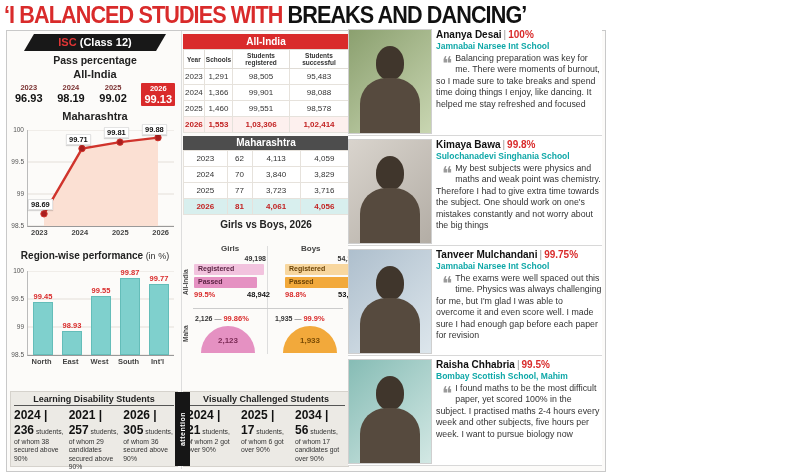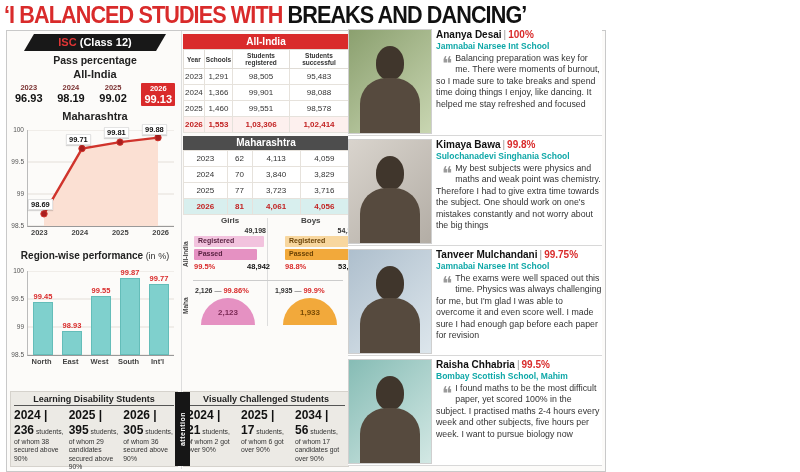--- a/index.html
+++ b/index.html
@@ -58,21 +58,21 @@
   #midcol{position:absolute;left:176px;top:0;width:166px;height:438px;}
   .red-banner{margin-top:3px;height:15px;background:#d92b2b;color:#fff;font-weight:800;font-size:10px;text-align:center;line-height:15px;}
   .dark-banner{margin-top:3px;height:14px;background:#4d4d4d;color:#fff;font-weight:800;font-size:10px;text-align:center;line-height:14px;}
   table.dtable{width:100%;border-collapse:collapse;background:#fff;}
   table.dtable th{font-size:6.5px;font-weight:800;color:#333;border:1px solid #e0dcd6;padding:2px 1px;}
   table.dtable td{font-size:8px;color:#333;border:1px solid #e6e2dc;text-align:center;padding:3px 1px;}
   tr.row-hl-red td{color:#c22222;font-weight:800;background:#fdf0ee;}
   tr.row-hl-teal td{background:#d8efee;color:#c22222;font-weight:800;}
 
   .gb-title-main{margin-top:4px;text-align:center;font-size:10px;font-weight:800;}
-  #gvb{position:relative;width:178px;height:112px;margin-top:1px;}
+  #gvb{position:relative;width:178px;height:112px;margin-top:14px;}
   .gvb-colhead{position:absolute;top:0;font-size:8px;font-weight:bold;color:#444;}
   .rot-label{position:absolute;left:-1px;width:10px;font-size:6.5px;font-weight:bold;color:#444;writing-mode:vertical-rl;transform:rotate(180deg);text-align:center;}
   .gvb-val{font-size:7px;font-weight:bold;color:#333;}
   .gbar{height:11px;border-radius:1px;position:relative;margin-top:2px;}
   .gbar span{position:absolute;left:4px;top:1px;font-size:7px;font-weight:800;color:#5a2242;}
   .boys .gbar span{color:#6b4205;}
   .gbar.reg-g{background:#f2c3de;width:70px;}
   .gbar.pass-g{background:#e591c2;width:63px;}
   .gbar.reg-b{background:#f8d79f;width:74px;}
   .gbar.pass-b{background:#f2a93b;width:67px;}
@@ -222,21 +222,21 @@
       </div>
 
       <div class="gray-box">
         <div class="gb-title">Learning Disability Students</div>
         <div class="gb-cols">
           <div class="gb-col">
             <span class="hd">2024 | 236</span>
             <span>students, of whom 38 secured above 90%</span>
           </div>
           <div class="gb-col">
-            <span class="hd">2025 | 395</span>
+            <span class="hd">2021 | 257</span>
             <span>students, of whom 29 candidates secured above 90%</span>
           </div>
           <div class="gb-col">
             <span class="hd">2026 | 305</span>
             <span>students, of whom 36 secured above 90%</span>
           </div>
         </div>
       </div>
     </div>
 
@@ -300,20 +300,21 @@
         </tr>
         <tr class="row-hl-teal">
           <td>2026</td>
           <td>81</td>
           <td>4,061</td>
           <td>4,056</td>
         </tr>
       </tbody>
         </table>
 
+      <div class="gb-title-main">Girls vs Boys, 2026</div>
 
       <div id="gvb">
         <div class="gvb-colhead" style="left:38px;">Girls</div>
         <div class="gvb-colhead" style="left:118px;">Boys</div>
         <div class="rot-label" style="top:16px;height:44px;">All-India</div>
         <div class="gvb-vline"></div>
 
         <div style="position:absolute;left:11px;top:11px;width:72px;" class="girls">
           <div class="gvb-val" style="text-align:right;">49,198</div>
           <div class="gbar reg-g">

